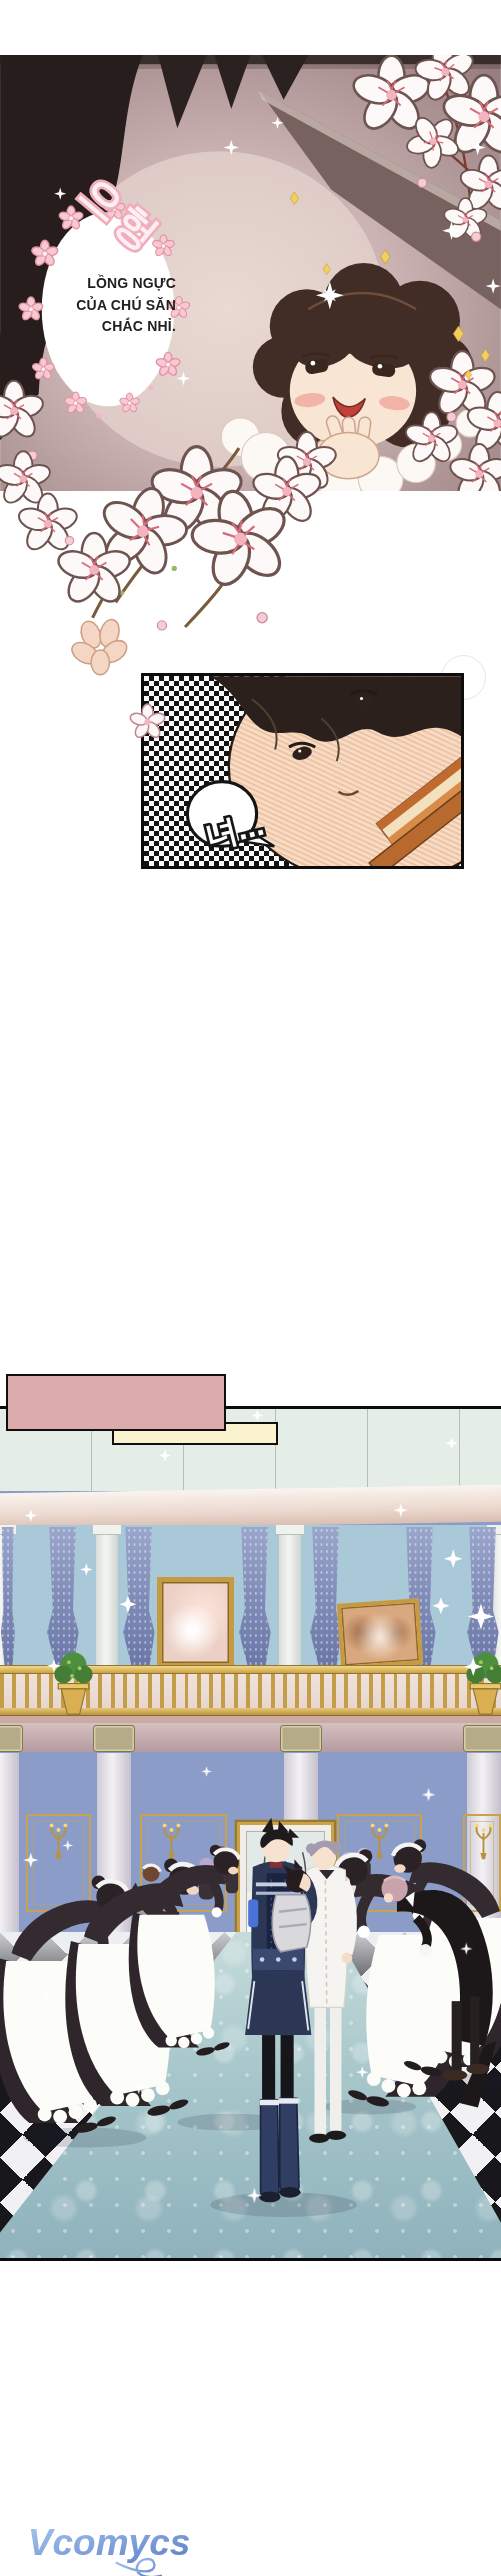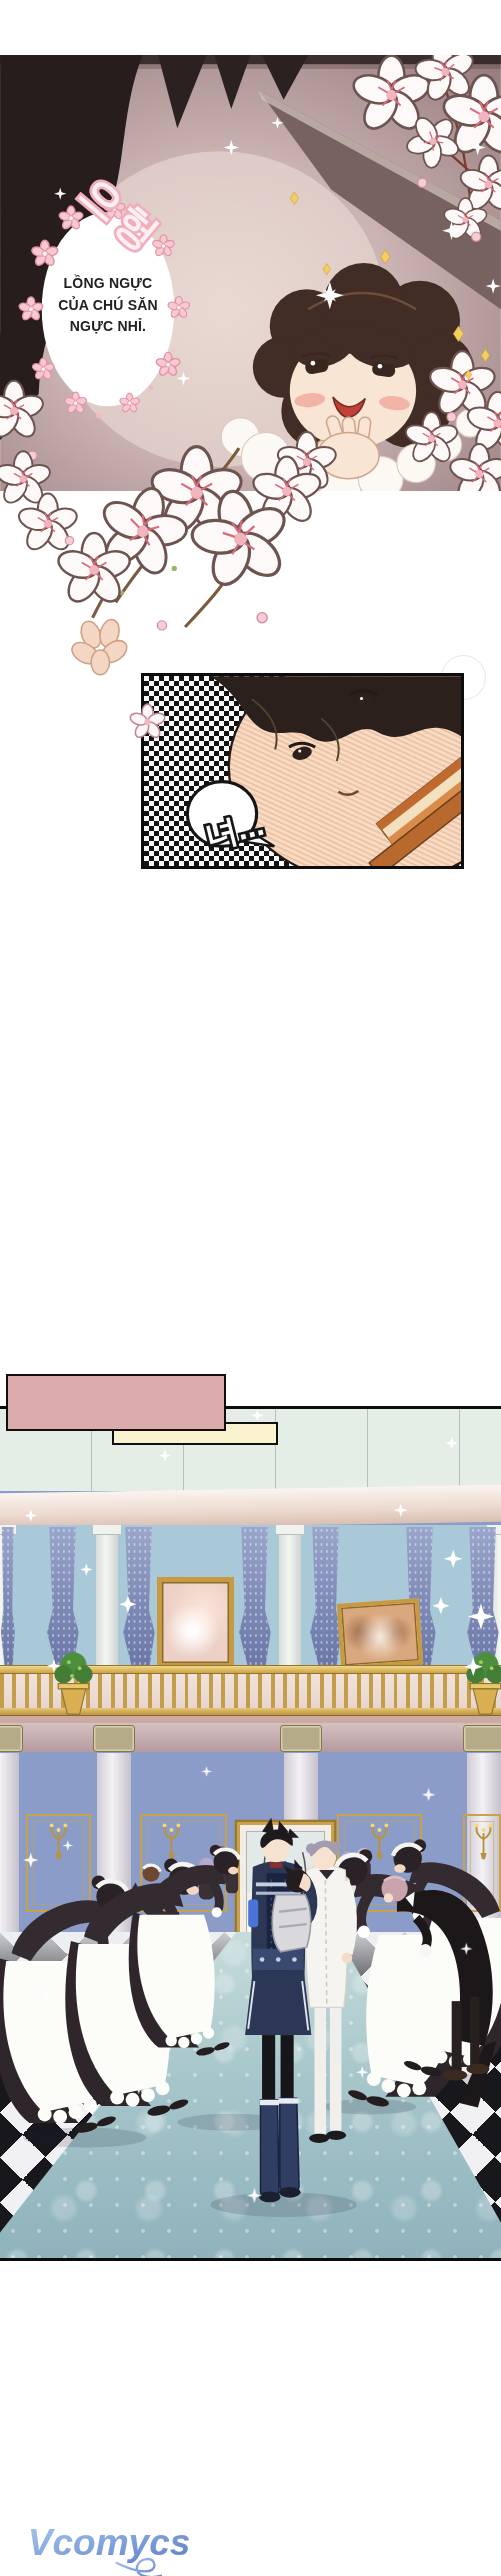--- a/index.html
+++ b/index.html
@@ -4,21 +4,21 @@
 <style>
   html,body{margin:0;padding:0;background:#ffffff;}
   .page{position:relative;width:501px;height:2576px;background:#ffffff;overflow:hidden;
         font-family:"Liberation Sans",sans-serif;}
   .page *{box-sizing:border-box;}
   svg{display:block;}
 
   
   .p1{position:absolute;left:0;top:55px;width:501px;height:436px;z-index:1;}
   .p1-sfx{position:absolute;left:71px;top:148px;z-index:3;}
-  .p1-text{position:absolute;left:40px;top:273px;width:136px;z-index:3;text-align:center;
+  .p1-text{position:absolute;left:40px;top:273px;width:136px;z-index:3;text-align:right;
            font-weight:bold;font-size:14px;line-height:1.55;color:#23201f;letter-spacing:0.2px;}
   .spill{position:absolute;left:0;top:425px;z-index:2;}
 
   
   .p2ghost{position:absolute;left:441px;top:655px;width:45px;height:45px;border-radius:50%;
            background:#fff;border:1.5px solid #e6e6e6;z-index:1;}
   .p2{position:absolute;left:141px;top:673px;width:323px;height:196px;border:3.1px solid #0d0d0d;
       background-image:repeating-conic-gradient(#131313 0% 25%, #fafafa 0% 50%);
       background-size:10px 10px;z-index:2;overflow:hidden;}
   .p2art{position:absolute;left:0;top:0;}
@@ -274,21 +274,21 @@
     </svg>
   </div>
 
   <svg class="p1-sfx" width="170" height="170" viewBox="0 0 220 220">
     <text x="8" y="62" transform="rotate(40 8 62)" font-family="Liberation Sans, sans-serif" font-size="54" font-weight="bold" letter-spacing="4" fill="#fdeff2" stroke="#f0aebc" stroke-width="7" paint-order="stroke">으헝</text>
   </svg>
 
   <div class="p1-text">
     <span style="display:block">LỒNG NGỰC</span>
     <span style="display:block">CỦA CHÚ SĂN</span>
-    <span style="display:block">NGỰC NHỈ.</span>
+    <span style="display:block">CHẮC NHỈ.</span>
   </div>
 
   <svg class="spill" width="347" height="259" viewBox="0 0 450 336">
     <defs>
       <g id="wf2">
         <g fill="#fdf9f8" stroke="#6e5450" stroke-width="2">
           <ellipse cx="0" cy="-14" rx="10" ry="16"></ellipse>
           <ellipse cx="0" cy="-14" rx="10" ry="16" transform="rotate(72)"></ellipse>
           <ellipse cx="0" cy="-14" rx="10" ry="16" transform="rotate(144)"></ellipse>
           <ellipse cx="0" cy="-14" rx="10" ry="16" transform="rotate(216)"></ellipse>

